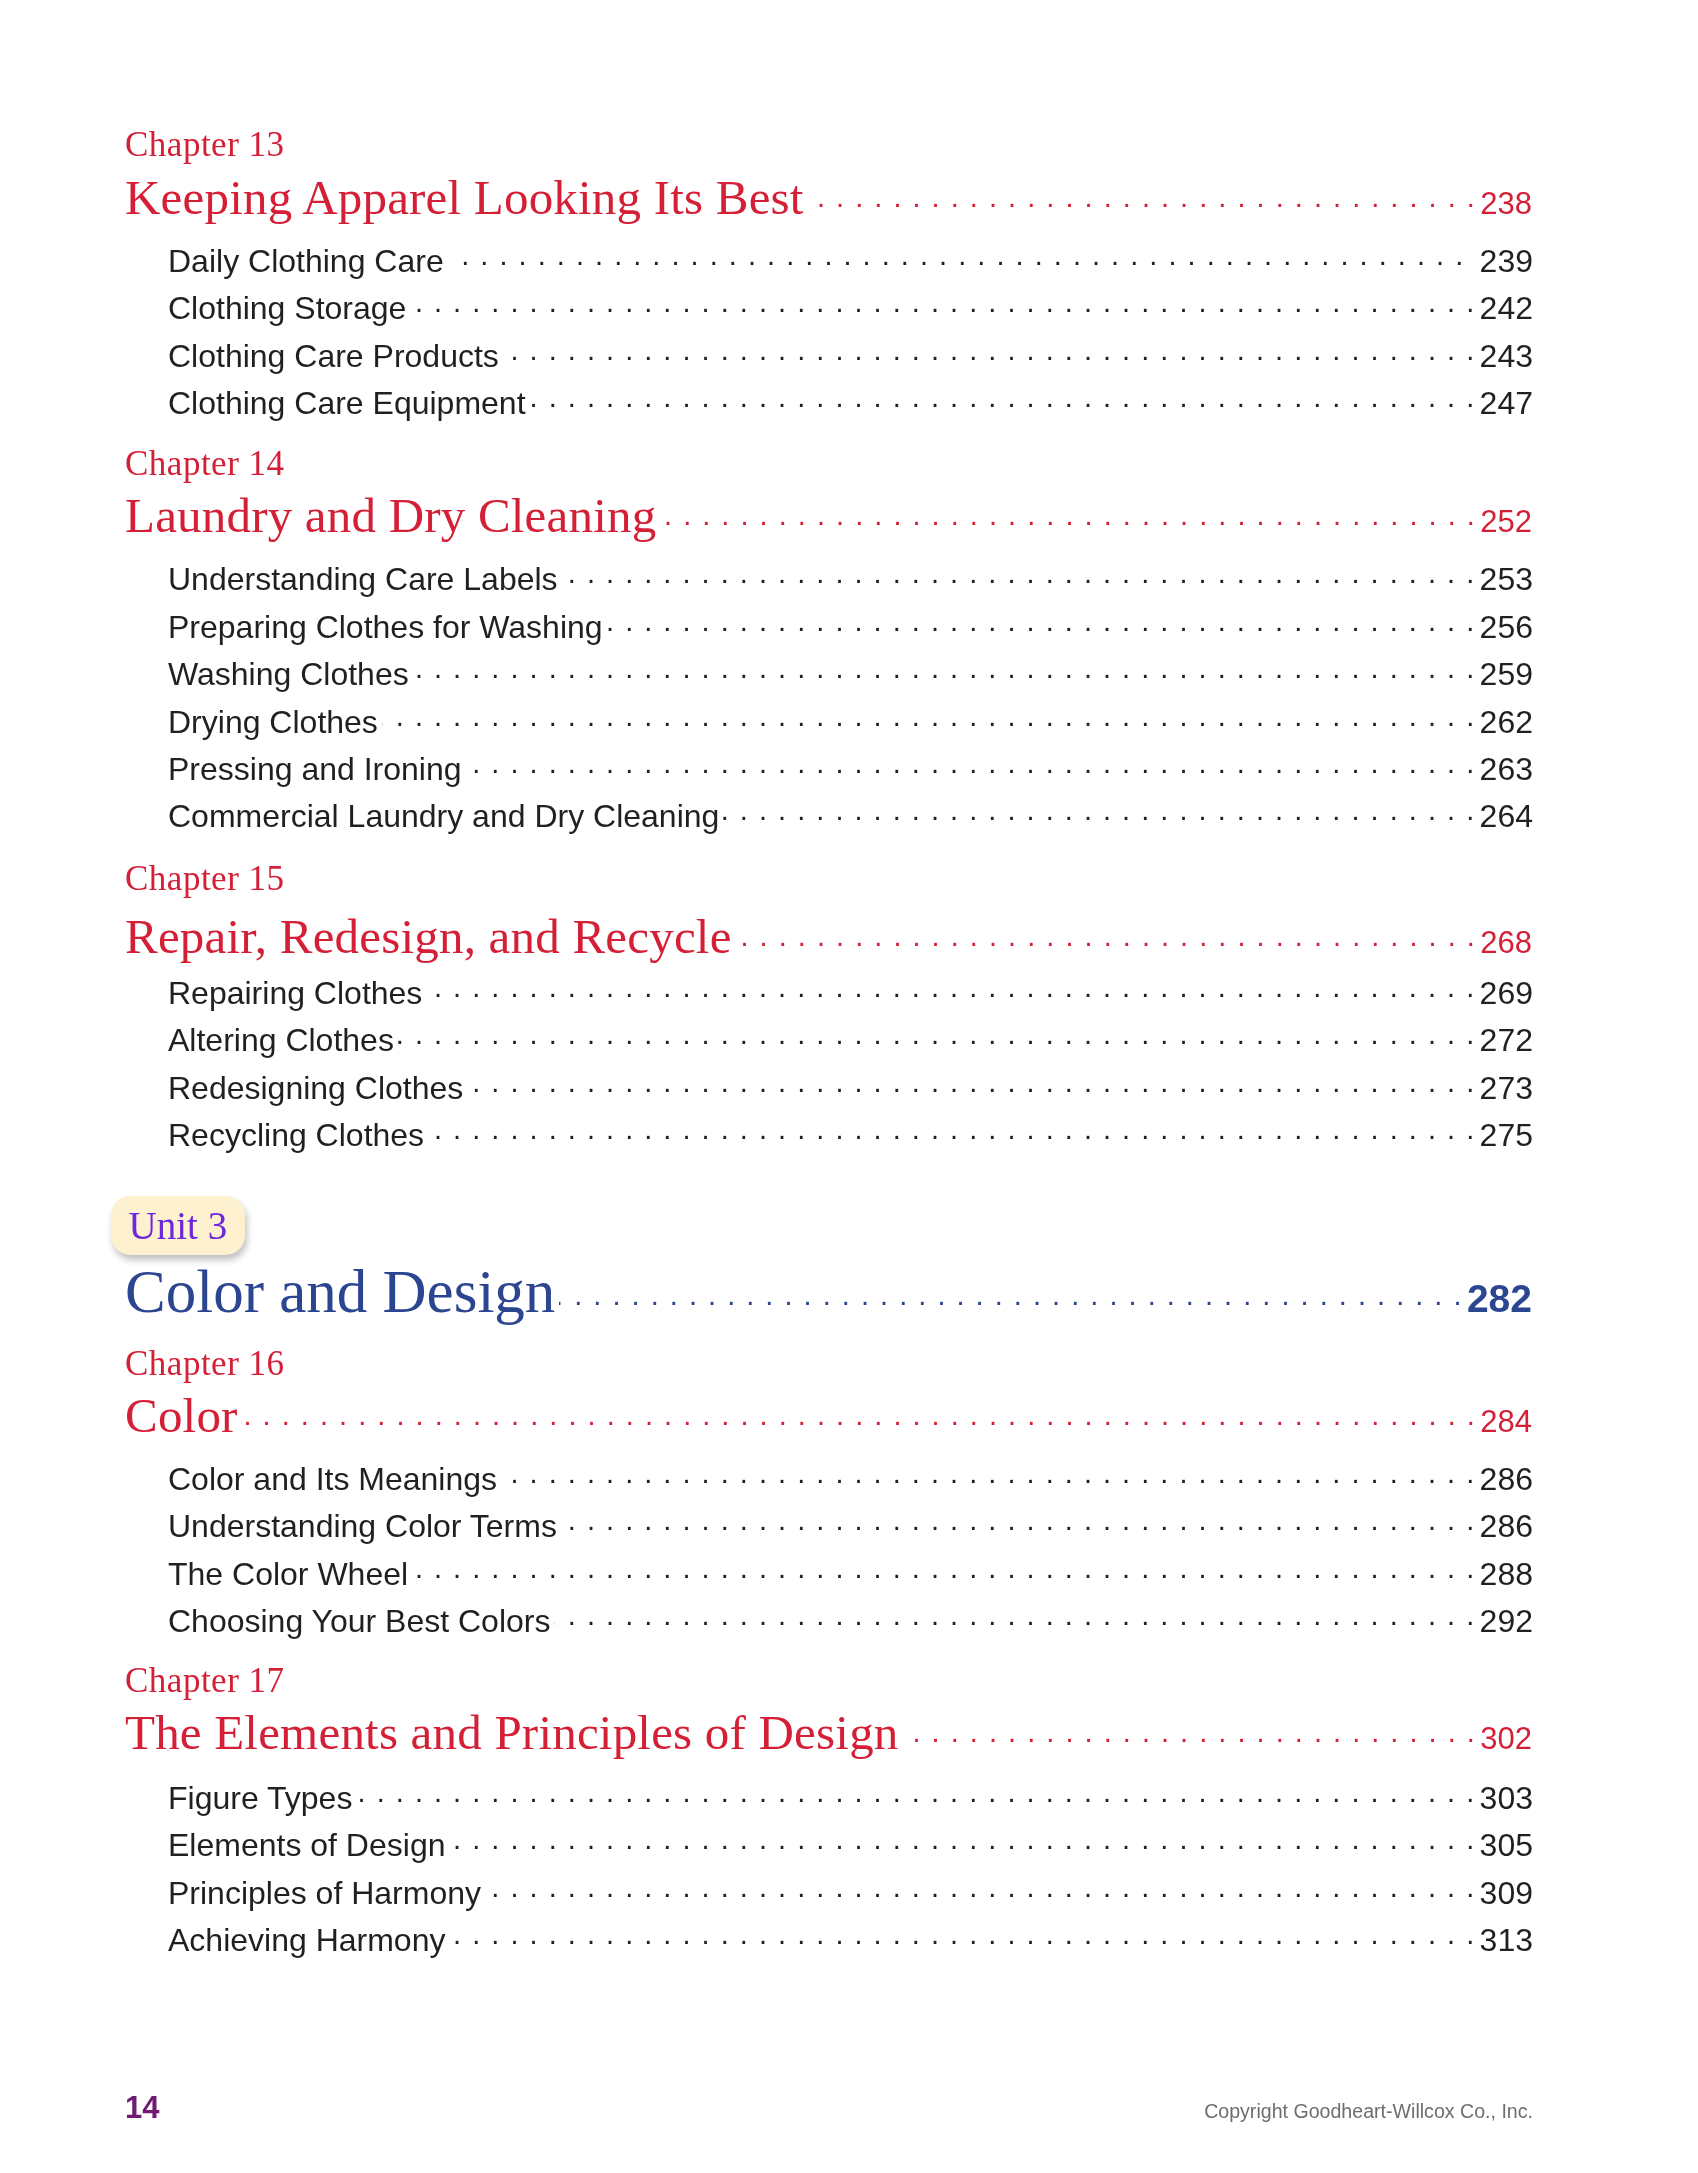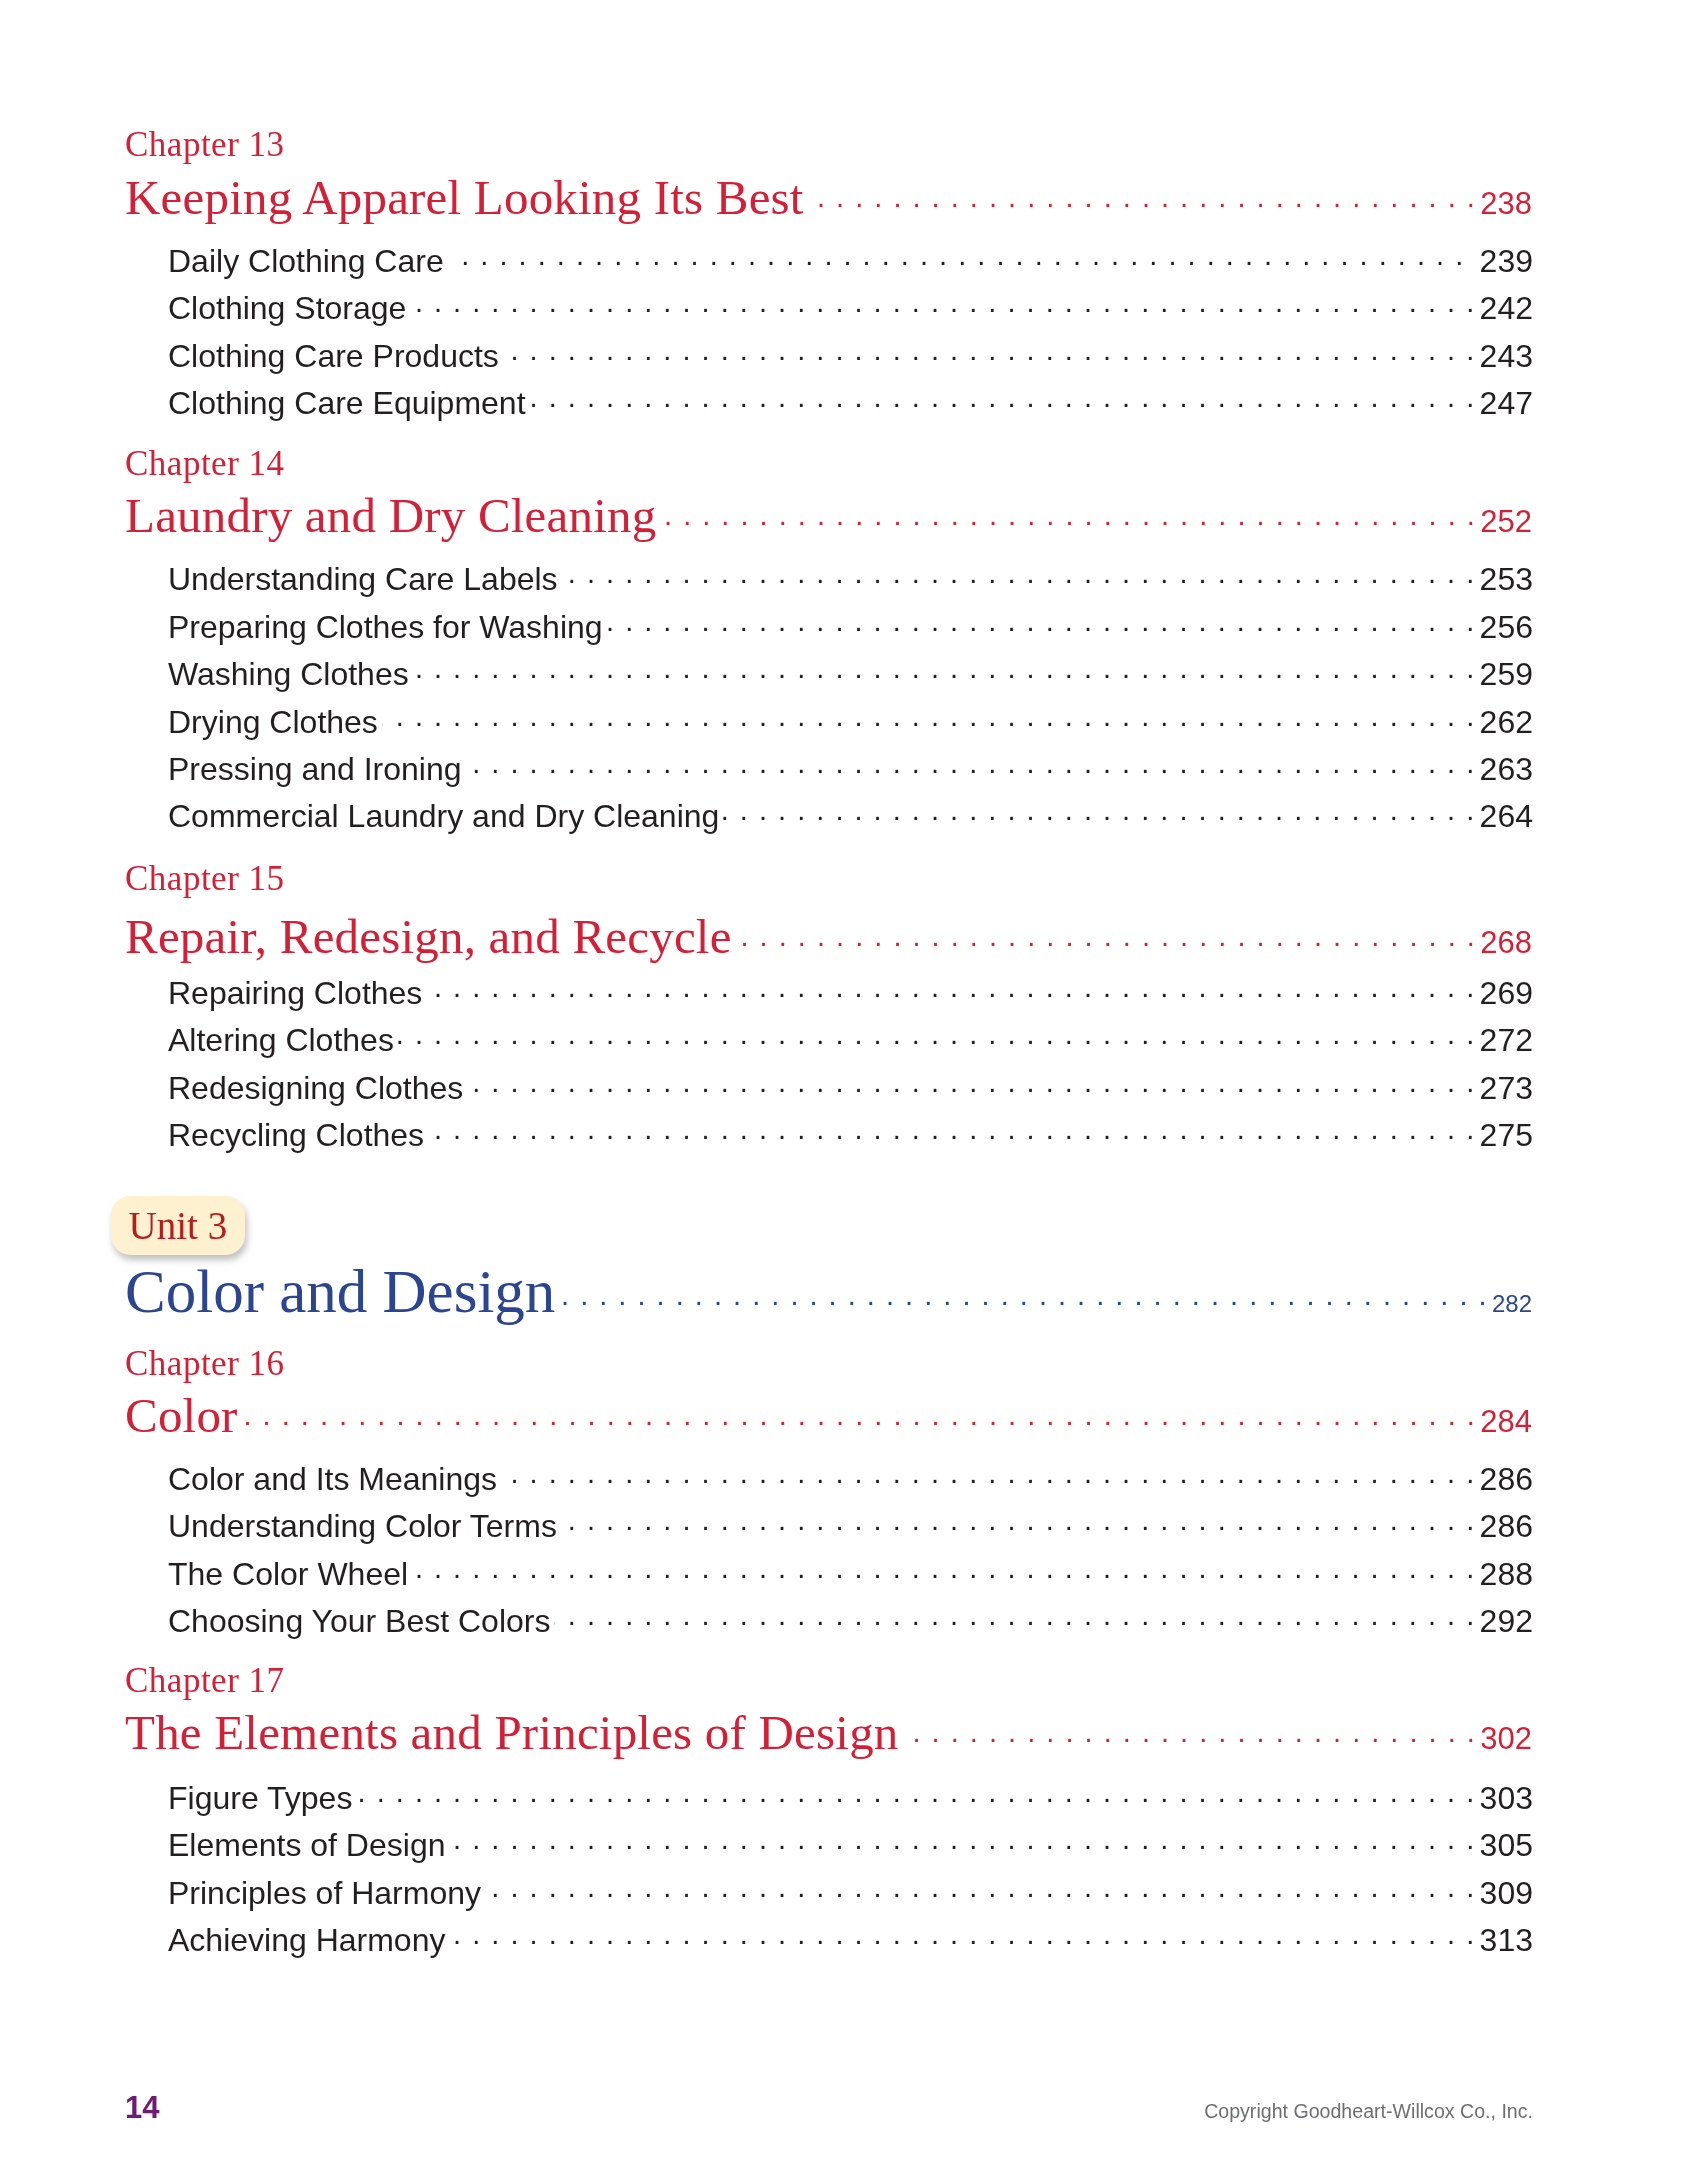--- a/index.html
+++ b/index.html
@@ -9,24 +9,24 @@
   .row.entry { left: 168px; width: 1365px; }
   .chap-label { position: absolute; left: 125px; font-family: "Liberation Serif", serif; font-size: 35px; color: #d41f36; letter-spacing: 0.5px; }
   .chap-title { font-family: "Liberation Serif", serif; font-size: 49px; color: #d41f36; }
   .chap-title .name { letter-spacing: 0.2px; }
   .leader { flex: 1 1 auto; overflow: hidden; margin: 0 3.9px; position: relative; height: 1em; }
   .leader::after { content: ". . . . . . . . . . . . . . . . . . . . . . . . . . . . . . . . . . . . . . . . . . . . . . . . . . . . . . . . . . . . . . . . . . . . . . . . . . . . . . . . . . . . . . . . . . . . . . . . . . . . . . . . . . . . . . . . . . . . . . . . . . . . . . . . . . . . . . . . . . . . . . . . . ."; position: absolute; right: 0; bottom: 0; white-space: nowrap; direction: rtl; }
   .chap-title .leader { font-family: "Liberation Sans", sans-serif; font-size: 29px; letter-spacing: 1.5px; height: 33px; }
   .chap-title .page-num { font-family: "Liberation Sans", sans-serif; font-size: 31px; }
   .entry { font-family: "Liberation Sans", sans-serif; font-size: 32px; color: #231f20; }
   .entry .leader { font-size: 29px; letter-spacing: 1.5px; height: 33px; }
-  .unit-badge { position: absolute; left: 111px; top: 1196px; height: 59px; padding: 0 17.6px; border-radius: 19.6px; background: #fdf1cf; box-shadow: 2px 4.9px 7.8px rgba(0,0,0,0.25); font-family: "Liberation Serif", serif; font-size: 39px; color: #b91c1c; line-height: 59px; }
+  .unit-badge { position: absolute; left: 111px; top: 1196px; height: 59px; padding: 0 17.6px; border-radius: 19.6px; background: #fdf1cf; box-shadow: 2px 4.9px 7.8px rgba(0,0,0,0.25); font-family: "Liberation Serif", serif; font-size: 39px; color: #6d28d9; line-height: 59px; }
   .unit-title { font-family: "Liberation Serif", serif; font-size: 61px; color: #2b4590; }
   .unit-title .leader { font-family: "Liberation Sans", sans-serif; font-size: 29px; letter-spacing: 1.5px; height: 33px; }
-  .unit-title .page-num { font-family: "Liberation Sans", sans-serif; font-size: 24px; }
+  .unit-title .page-num { font-family: "Liberation Sans", sans-serif; font-size: 39px; font-weight: bold; }
   .footer-page { position: absolute; left: 125px; top: 2090px; font-family: "Liberation Sans", sans-serif; font-weight: bold; font-size: 31px; color: #701a75; }
   .footer-copy { position: absolute; right: 166px; top: 2100px; font-family: "Liberation Sans", sans-serif; font-size: 19.6px; color: #6d6e71; }
 </style>
 </head>
 <body>
 
 <div class="page">
 
   <div class="chap-label" style="top:125px;">Chapter 13</div>
   <div class="row chap-title" style="top:169px;">

